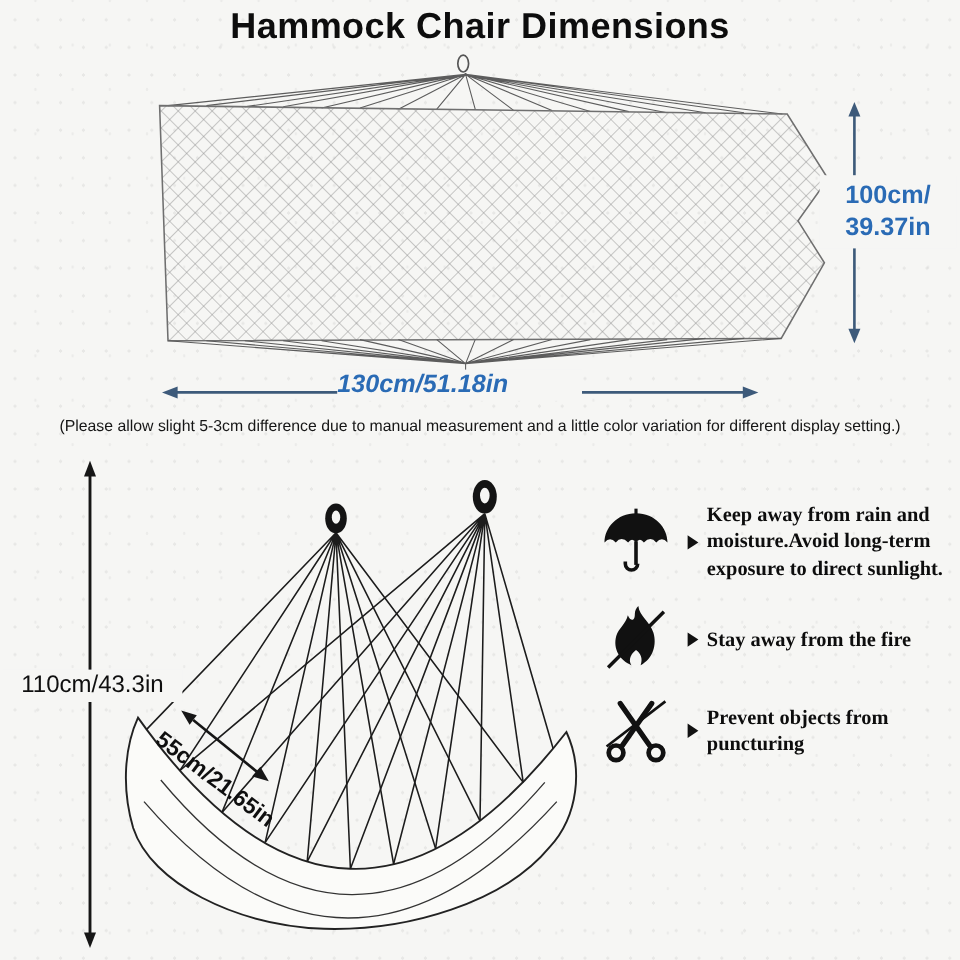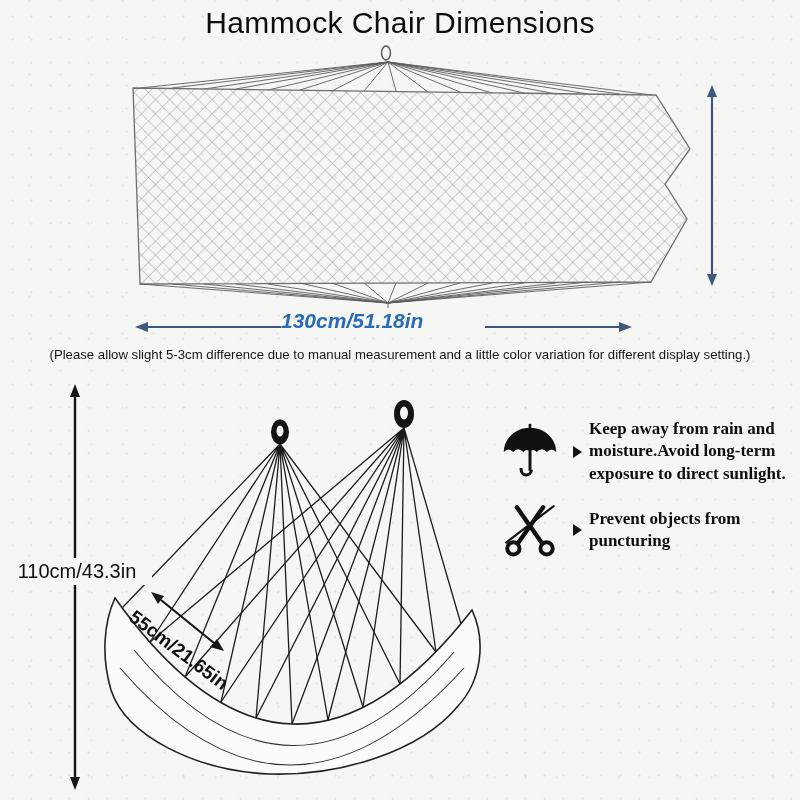--- a/index.html
+++ b/index.html
@@ -8,21 +8,21 @@
     background-color:#f6f6f4;
     background-image:
       radial-gradient(rgba(40,40,40,.07) 1px, transparent 1.3px),
       radial-gradient(rgba(40,40,40,.05) 1px, transparent 1.3px);
     background-size:19px 23px, 31px 37px;
     background-position:3px 5px, 14px 19px;
     font-family:"Liberation Sans",sans-serif;color:#111;
   }
   .title{
     position:absolute;top:6px;left:0;width:100%;text-align:center;
-    font-size:30px;font-weight:400;letter-spacing:.4px;color:#0d0d0d;
+    font-size:30px;font-weight:700;letter-spacing:.4px;color:#0d0d0d;
   }
   .art{position:absolute;left:0;top:0;width:800px;height:800px;}
   .dim-label{position:absolute;font-weight:800;color:#2a6bb5;}
   .dim-h{
     left:683px;top:146px;width:114px;text-align:center;font-size:21px;
     line-height:1.3;white-space:pre-line;background:#f6f6f4;padding:3px 0;
   }
   .dim-w{
     left:281px;top:308px;width:204px;text-align:left;font-size:21px;
     background:#f6f6f4;padding:1px 0;font-style:italic;
@@ -112,40 +112,52 @@
     <g stroke="#161616" fill="#161616">
       <line x1="75" y1="396" x2="75" y2="778" stroke-width="2.4"></line>
       <polygon points="75,384 70,397 80,397" stroke="none"></polygon>
       <polygon points="75,790 70,777 80,777" stroke="none"></polygon>
       <line x1="161" y1="600" x2="214" y2="643" stroke-width="2.2"></line>
       <polygon points="151,592 158,604 164,596" stroke="none"></polygon>
       <polygon points="224,651 210,647 217,639" stroke="none"></polygon>
     </g>
   </svg>
 
+  <div class="dim-label dim-h">100cm/
+39.37in</div>
   <div class="dim-label dim-w">130cm/51.18in</div>
   <div class="note">(Please allow slight 5-3cm difference due to manual measurement and a little color variation for different display setting.)</div>
   <div class="chair-h">110cm/43.3in</div>
   <div class="seat-d">55cm/21.65in</div>
 
   <div class="warnings">
 
     <div class="w-row">
       <span class="w-icon">
         <svg viewBox="0 0 64 64" width="60" height="60">
           <rect x="30.6" y="2" width="2.8" height="8" fill="#111"></rect>
           <path d="M32,6 C15,6 4,19 4,32 Q9,26.5 14,32 Q19,26 25,32 Q28.5,27.5 32,32 Q35.5,27.5 39,32 Q45,26 50,32 Q55,26.5 60,32 C60,19 49,6 32,6 Z" fill="#111"></path>
           <rect x="30.4" y="31" width="3.2" height="21" fill="#111"></rect>
           <path d="M33.5,51 a5.5,5.5 0 0 1 -11,0 v-2" fill="none" stroke="#111" stroke-width="3.2"></path>
         </svg>
       </span>
       <span class="bullet"></span>
       <span class="w-text">Keep away from rain and moisture.Avoid long-term exposure to direct sunlight.</span>
     </div>
 
+    <div class="w-row">
+      <span class="w-icon">
+        <svg viewBox="0 0 64 64" width="62" height="62">
+          <path d="M34,3 C35,12 44,16 47,26 C50,36 47,48 36,54 C38,48 36,44 32,41 C28,44 25,49 28,54 C18,50 12,40 15,29 C17,22 23,19 25,11 C27,16 31,17 31,10 C31,7 32,5 34,3 Z" fill="#111"></path>
+          <line x1="8" y1="56" x2="56" y2="8" stroke="#111" stroke-width="3"></line>
+        </svg>
+      </span>
+      <span class="bullet"></span>
+      <span class="w-text">Stay away from the fire</span>
+    </div>
 
     <div class="w-row">
       <span class="w-icon">
         <svg viewBox="0 0 64 64" width="56" height="56">
           <g stroke="#111" stroke-width="5" stroke-linecap="round" fill="none">
             <line x1="17" y1="6" x2="45" y2="46"></line>
             <line x1="47" y1="6" x2="19" y2="46"></line>
           </g>
           <circle cx="13" cy="53" r="7" fill="none" stroke="#111" stroke-width="4.5"></circle>
           <circle cx="51" cy="53" r="7" fill="none" stroke="#111" stroke-width="4.5"></circle>

